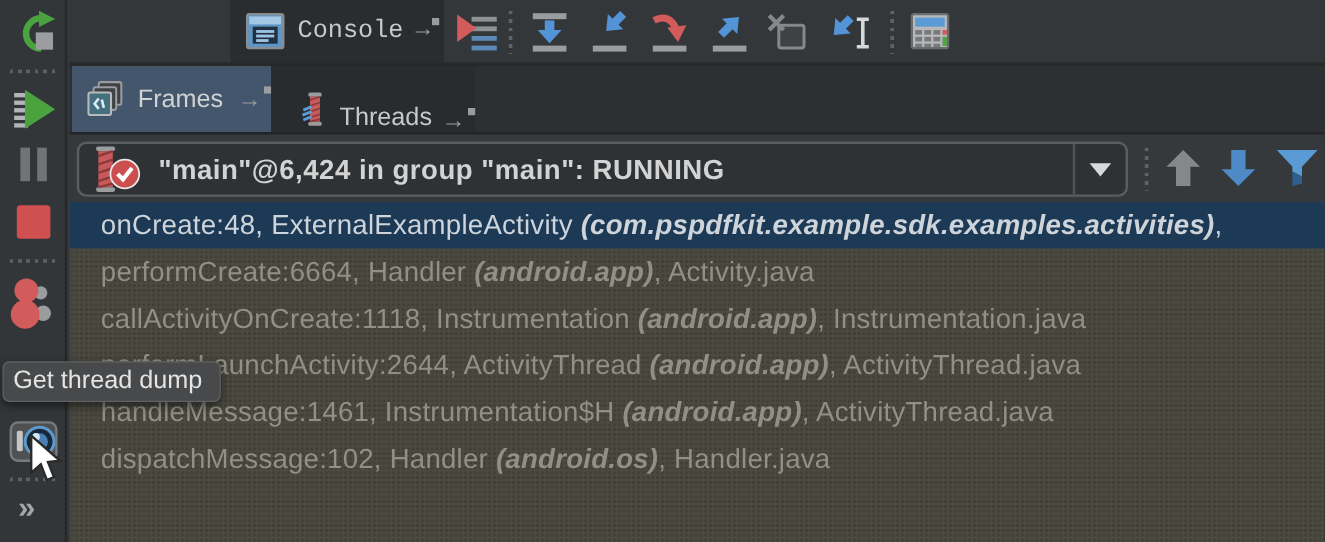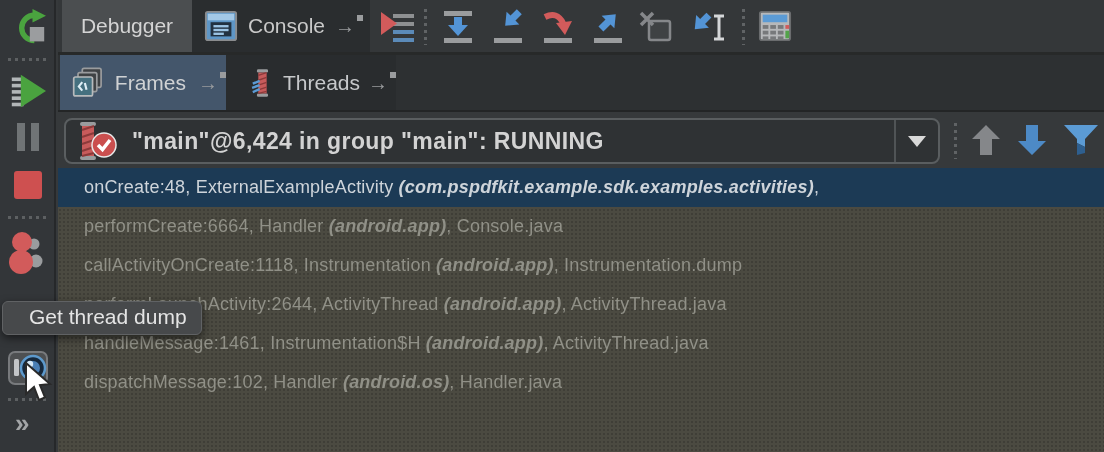--- a/index.html
+++ b/index.html
@@ -16,56 +16,56 @@
   .rail-btn { position:absolute; left:0; width:56px; display:flex; justify-content:center; }
   .hsep { position:absolute; left:8px; width:40px; height:3px;
     background: repeating-linear-gradient(to right,#5d6062 0 3px, transparent 3px 7px); }
   #rail-more { position:absolute; left:15px; top:408px; font-size:26px; font-weight:bold; color:#a3a5a7; letter-spacing:-1px; }
 
   
   #topbar { position:absolute; left:58px; top:0; width:1046px; height:55px; background:#343739; border-bottom:3px solid #272929; }
   #tab-debugger { position:absolute; left:4px; top:0; width:130px; height:52px; background:#4b4e50;
     display:flex; align-items:center; justify-content:center; font-size:21px; color:#d4d4d4; }
   #console-strip { position:absolute; left:134px; top:0; width:178px; height:52px; background:#2a2d2f;
-    display:flex; align-items:center; gap:10px; padding-left:12px; font-size:21px; color:#c9c9c9; }
+    display:flex; align-items:center; gap:10px; padding-left:12px; font-size:21px; color:#c9c9c9;font-family:Liberation Mono, monospace; }
   .jump { display:inline-flex; align-items:flex-start; color:#9a9c9e; font-size:20px; line-height:18px; }
   .jsq { width:6px; height:6px; background:#9a9c9e; margin:-2px 0 0 2px; display:inline-block; }
   .tb-icon { position:absolute; top:9px; width:36px; height:36px; }
   .vsep { position:absolute; top:9px; width:3px; height:36px;
     background: repeating-linear-gradient(to bottom,#606365 0 3px, transparent 3px 7px); }
 
   
   #tabsrow { position:absolute; left:58px; top:55px; width:1046px; height:57px; background:#2d3032; border-bottom:2px solid #232526; }
   #tab-frames { position:absolute; left:2px; top:0; width:166px; height:55px; background:#44566b;
     display:flex; align-items:center; gap:12px; padding-left:12px; font-size:21px; color:#d0d2d4; }
   #tab-threads { position:absolute; left:168px; top:0; width:170px; height:55px; background:#292c2e;
-    display:flex; align-items:center; gap:8px; padding-left:24px; font-size:21px; color:#c6c8ca; }
+    display:flex; align-items:flex-end; gap:8px; padding-left:24px; font-size:21px; color:#c6c8ca; }
 
   
   #comborow { position:absolute; left:58px; top:114px; width:1046px; height:54px; background:#36393b; }
   #thread-combo { position:absolute; left:6px; top:4px; width:876px; height:46px;
     background:#2f3234; border:2px solid #5a5e60; border-radius:8px;
     display:flex; align-items:center; overflow:hidden; }
   #thread-combo .txt { font-size:23px; font-weight:600; letter-spacing:.4px; color:#d3d3d3; white-space:nowrap; }
   #combo-arrow-btn { position:absolute; right:0; top:0; width:44px; height:42px; border-left:2px solid #505456;
     display:flex; align-items:center; justify-content:center; }
   .tri-down { width:0; height:0; border-left:9px solid transparent; border-right:9px solid transparent; border-top:11px solid #d9d9d9; }
   .nav-icon { position:absolute; top:8px; width:36px; height:36px; }
 
   
   #framelist { position:absolute; left:58px; top:168px; width:1046px; height:284px; background:#4b4a41; overflow:hidden; }
   #framelist.dots { background-image: radial-gradient(rgba(0,0,0,.16) 1px, transparent 1.3px); background-size:4px 4px; }
   .frow { height:39px; line-height:39px; padding-left:26px; white-space:nowrap; overflow:hidden;
-    font-size:18px; letter-spacing:.2px; color:#909087; }
+    font-size:23px; letter-spacing:.2px; color:#909087; }
   .frow .pkg { font-style:italic; font-weight:700; }
   .frow.selected { background:#1c3a55; color:#ced4da; background-image:none; }
 
   
   #tooltip { position:absolute; left:2px; top:301px; z-index:40; background:#47494b; border:1px solid #606264;
-    border-radius:6px; padding:3px 14px 5px 26px; font-size:21px; color:#e4e4e4; box-shadow:0 3px 8px rgba(0,0,0,.55); }
+    border-radius:6px; padding:3px 14px 5px 8px; font-size:21px; color:#e4e4e4; box-shadow:0 3px 8px rgba(0,0,0,.55); }
 
   
   #cursor { position:absolute; left:24px; top:362px; z-index:60; }
 
   svg { display:block; }
 </style>
 </head>
 <body>
 
 <div id="app">
@@ -116,23 +116,20 @@
         <circle cx="26" cy="24" r="12" fill="#16283c" stroke="#5d99cc" stroke-width="2.5"></circle>
         <circle cx="26" cy="24" r="7" fill="#4a7fb5"></circle>
         <circle cx="23" cy="20" r="3.2" fill="#d4e7f6"></circle>
       </svg>
     </div>
     <div class="hsep" style="top:398px;"></div>
     <div id="rail-more">»</div>
   </div>
 
   <div id="topbar" class="dots">
-    <div id="tab-debugger" class="dots">
-      <span>Debugger</span>
-    </div>
     <div id="console-strip">
       <svg width="34" height="34" viewBox="0 0 36 36">
         <rect x="2" y="3" width="32" height="30" rx="2" fill="#5e96c6" stroke="#8a8c8e" stroke-width="2"></rect>
         <rect x="4" y="5" width="28" height="7" fill="#a3c8e6"></rect>
         <rect x="7" y="14" width="22" height="15" fill="#223140"></rect>
         <rect x="10" y="17" width="16" height="2.5" fill="#9cc4e4"></rect>
         <rect x="10" y="21" width="16" height="2.5" fill="#9cc4e4"></rect>
         <rect x="10" y="25" width="11" height="2.5" fill="#9cc4e4"></rect>
       </svg>
       <span>Console</span>
@@ -280,22 +277,22 @@
     <div class="nav-icon" style="left:1004px;">
       <svg width="38" height="36" viewBox="0 0 38 36">
         <polygon points="2,3 36,3 23,17 23,25 15,21 15,17" fill="#5b9bd5"></polygon>
         <polygon points="15,21 23,25 23,31 15,33" fill="#2e5f8f"></polygon>
       </svg>
     </div>
   </div>
 
   <div id="framelist" class="dots">
     <div class="frow selected"><span>onCreate:48, ExternalExampleActivity </span><span class="pkg">(com.pspdfkit.example.sdk.examples.activities)</span><span>,</span></div>
-    <div class="frow"><span>performCreate:6664, Handler </span><span class="pkg">(android.app)</span><span>, Console.java</span></div>
-    <div class="frow"><span>callActivityOnCreate:1118, Instrumentation </span><span class="pkg">(android.app)</span><span>, Instrumentation.dump</span></div>
+    <div class="frow"><span>performCreate:6664, Handler </span><span class="pkg">(android.app)</span><span>, Activity.java</span></div>
+    <div class="frow"><span>callActivityOnCreate:1118, Instrumentation </span><span class="pkg">(android.app)</span><span>, Instrumentation.java</span></div>
     <div class="frow"><span>performLaunchActivity:2644, ActivityThread </span><span class="pkg">(android.app)</span><span>, ActivityThread.java</span></div>
     <div class="frow"><span>handleMessage:1461, Instrumentation$H </span><span class="pkg">(android.app)</span><span>, ActivityThread.java</span></div>
     <div class="frow"><span>dispatchMessage:102, Handler </span><span class="pkg">(android.os)</span><span>, Handler.java</span></div>
   </div>
 
   <div id="tooltip">
     <span>Get thread dump</span>
   </div>
 
   <div id="cursor">

